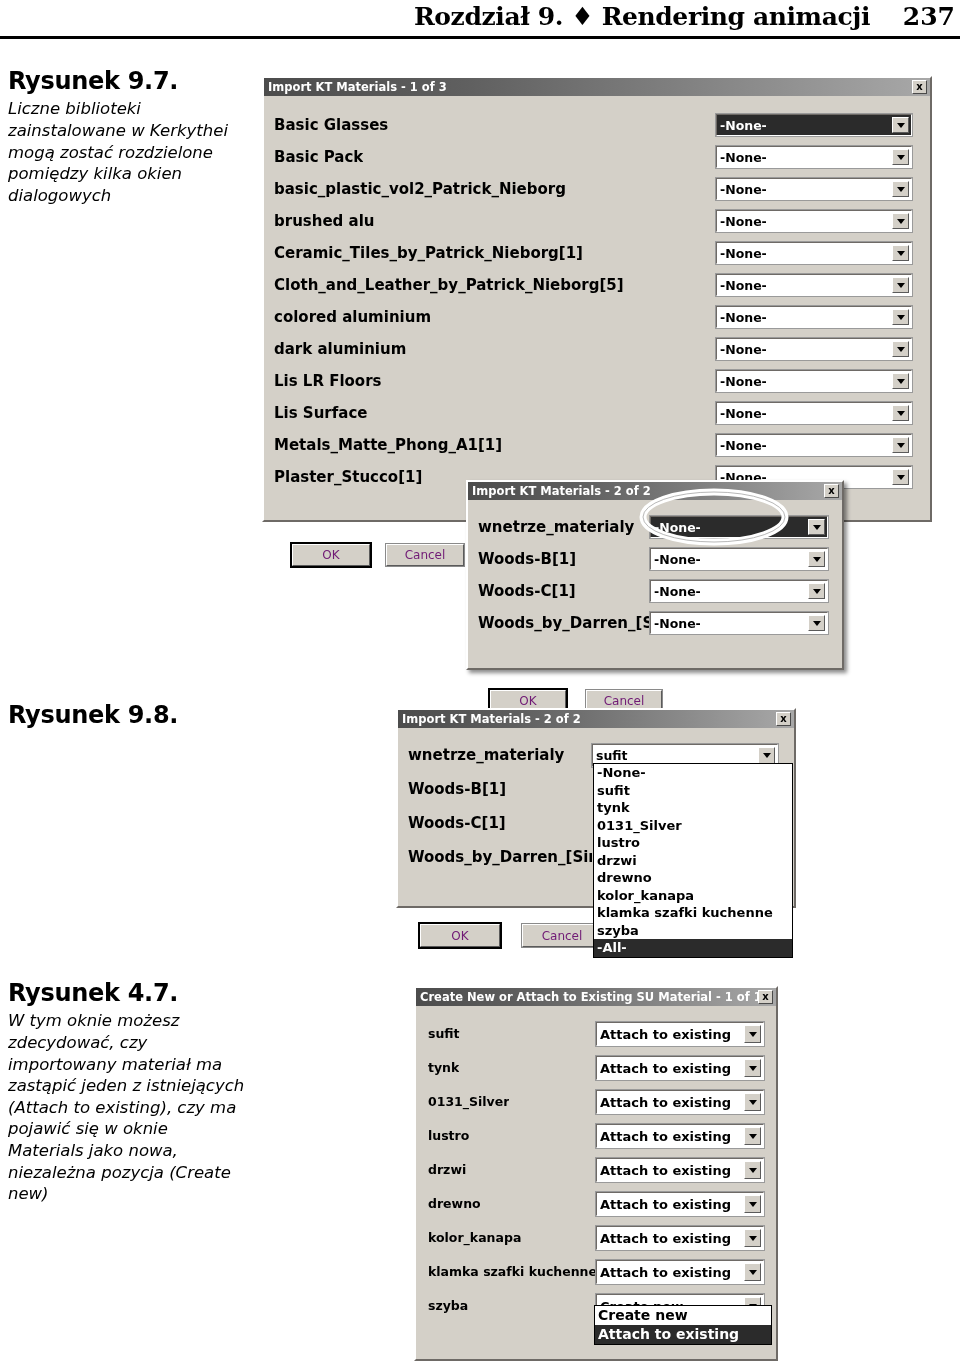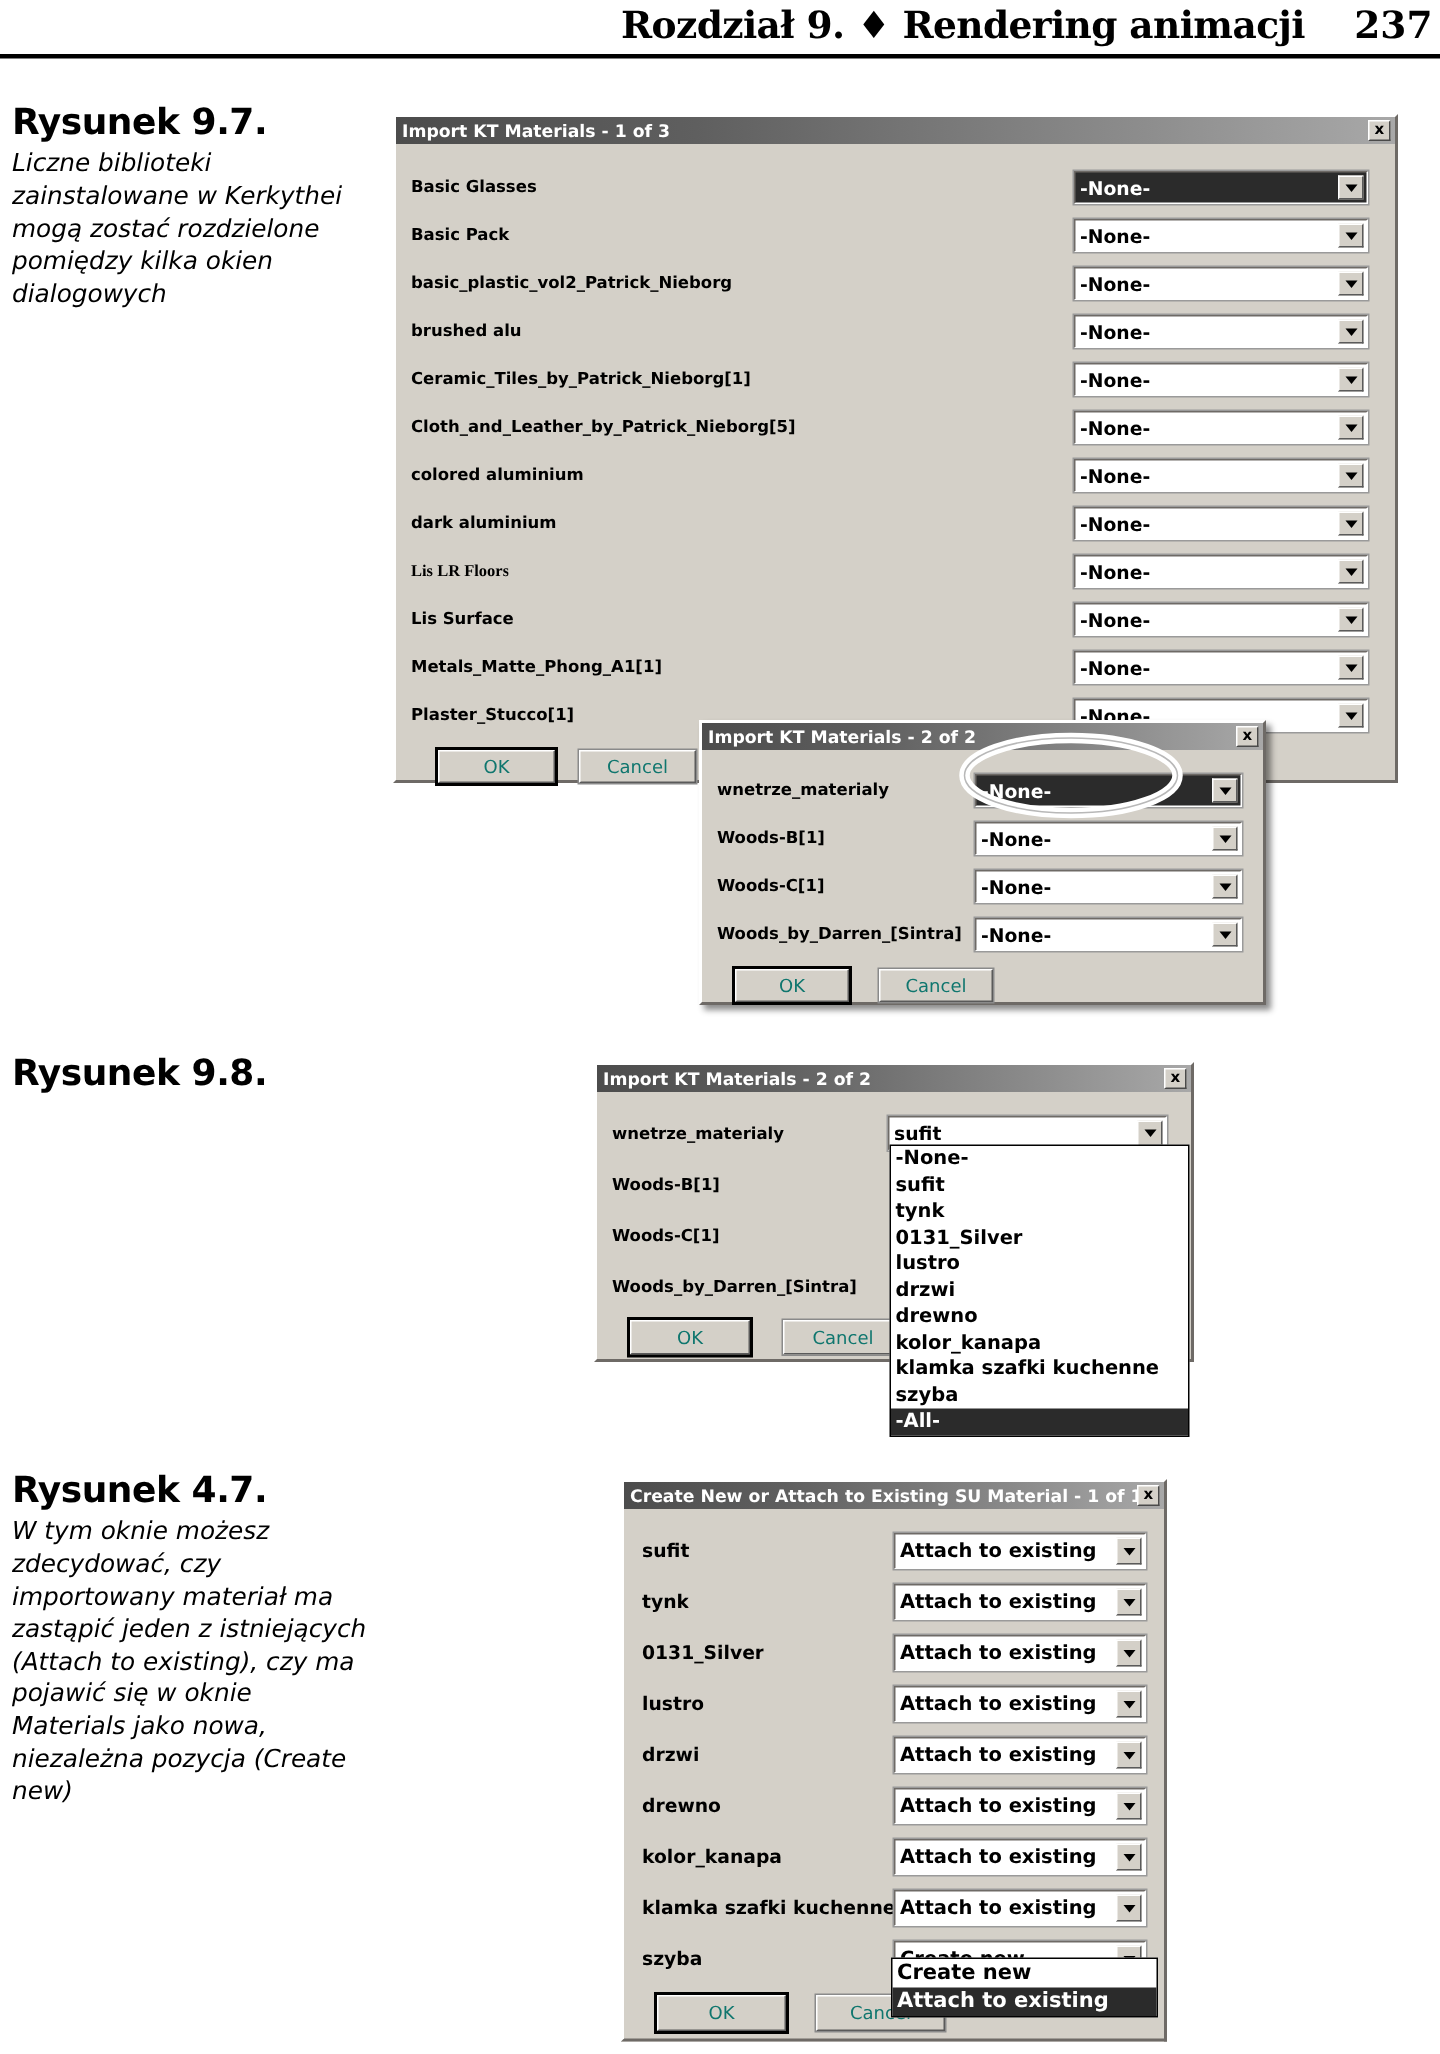--- a/index.html
+++ b/index.html
@@ -124,21 +124,21 @@
   .dlg-body { position: relative; }
 
   .row {
     position: relative;
     display: flex;
     align-items: center;
   }
   .row-label {
     font-family: "DejaVu Sans", sans-serif;
     font-weight: bold;
-    font-size: 11px;
+    font-size: 15px;
     color: #000;
     white-space: nowrap;
     overflow: hidden;
   }
 
   
   .combo {
     position: relative;
     background: #ffffff;
     border-top: 1px solid #6e6a66;
@@ -190,24 +190,25 @@
   .btn {
     background: #d4d0c8;
     border-top: 1px solid #ffffff;
     border-left: 1px solid #ffffff;
     border-right: 1px solid #5a5a5a;
     border-bottom: 1px solid #5a5a5a;
     outline: 1px solid #8a8a8a;
     box-sizing: border-box;
     font-family: "DejaVu Sans", sans-serif;
     font-size: 12px;
-    color: #0f766e;
+    color: #701a75;
     display: flex;
     align-items: center;
     justify-content: center;
+    margin-top: 44px;
   }
   .btn.default { outline: 2px solid #000; }
 
   
   .dropdown-list {
     position: absolute;
     background: #ffffff;
     border: 1px solid #000;
     box-sizing: border-box;
     z-index: 40;
@@ -318,21 +319,21 @@
       <div class="row" style="position: absolute; left: 10px; top: 242px; width: 638px; height: 22px;">
         <div class="row-label" style="position: absolute; left: 0px; top: 0px; line-height: 22px; max-width: 442px;">dark aluminium</div>
         <div class="combo" style="position: absolute; left: 442px; top: 0px; width: 196px; height: 22px;">
           <span class="combo-value">-None-</span>
           <span class="arrow-btn">
             <span class="caret"></span>
           </span>
         </div>
       </div>
       <div class="row" style="position: absolute; left: 10px; top: 274px; width: 638px; height: 22px;">
-        <div class="row-label" style="position: absolute; left: 0px; top: 0px; line-height: 22px; max-width: 442px; font-family: Liberation Serif, serif;">Lis LR Floors</div>
+        <div class="row-label" style="position: absolute; left: 0px; top: 0px; line-height: 22px; max-width: 442px;">Lis LR Floors</div>
         <div class="combo" style="position: absolute; left: 442px; top: 0px; width: 196px; height: 22px;">
           <span class="combo-value">-None-</span>
           <span class="arrow-btn">
             <span class="caret"></span>
           </span>
         </div>
       </div>
       <div class="row" style="position: absolute; left: 10px; top: 306px; width: 638px; height: 22px;">
         <div class="row-label" style="position: absolute; left: 0px; top: 0px; line-height: 22px; max-width: 442px;">Lis Surface</div>
         <div class="combo" style="position: absolute; left: 442px; top: 0px; width: 196px; height: 22px;">

